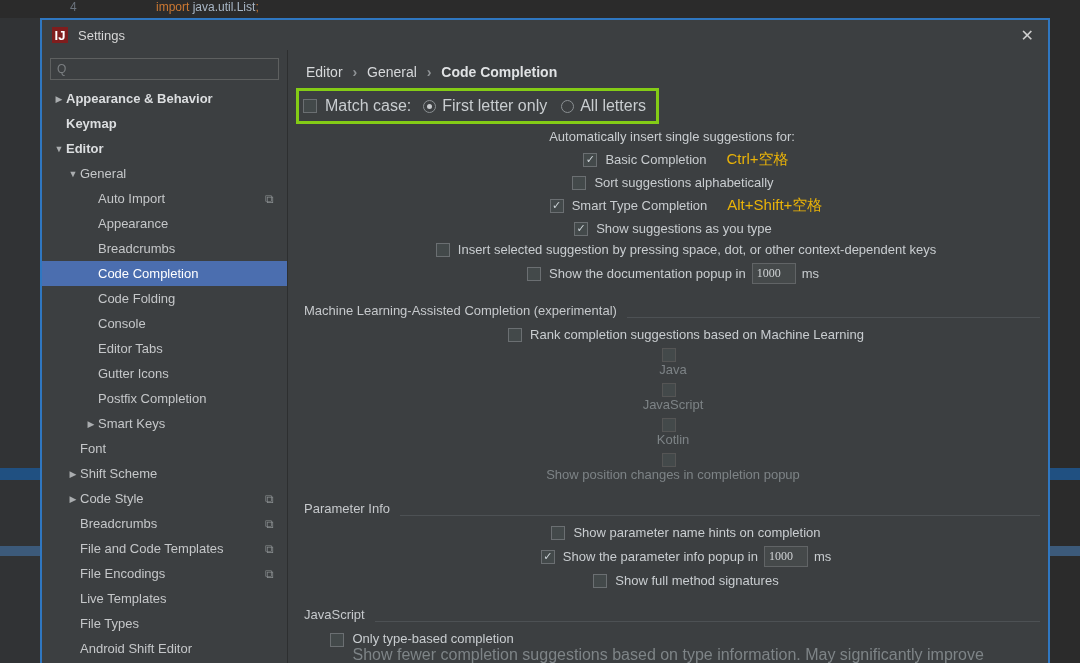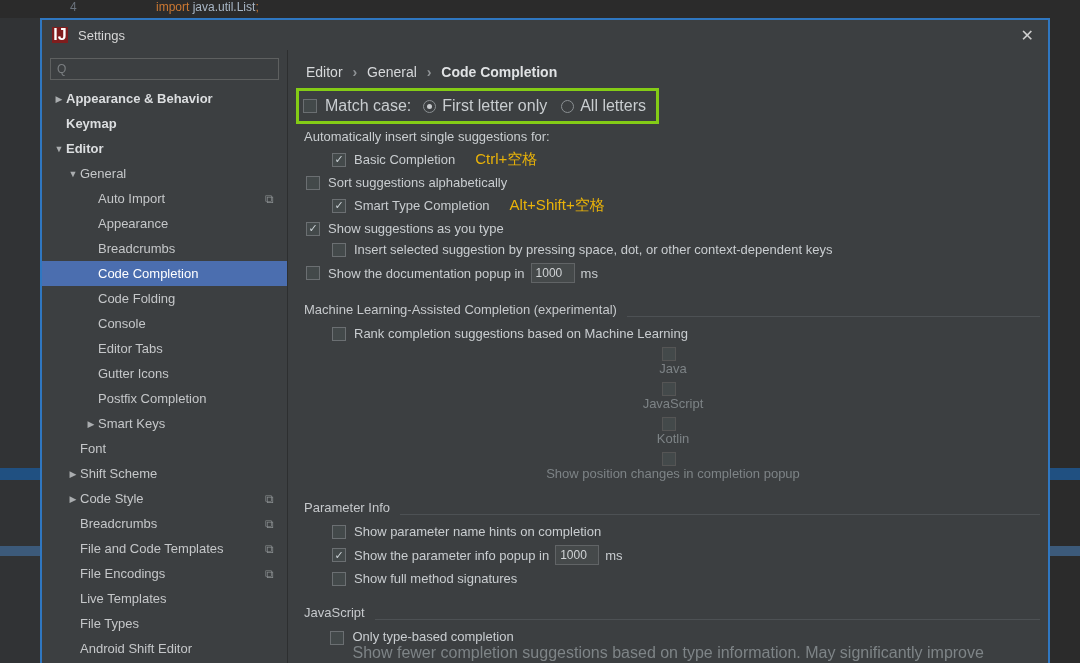--- a/index.html
+++ b/index.html
@@ -17,21 +17,21 @@
 .dialog {
   position: absolute;
   left: 40px; top: 18px; right: 30px; bottom: 0;
   background: #3c3f41;
   border: 2px solid #2f77c1;
   border-bottom: none;
   color: #bbbbbb;
   display: flex; flex-direction: column;
 }
 .title-bar { height: 30px; display: flex; align-items: center; padding: 0 10px; color: #d6d6d6; font-size: 13px; }
-.title-bar .ij-icon { width: 16px; height: 16px; background: #7f1d1d; margin-right: 10px; display: inline-flex; align-items: center; justify-content: center; color: #fff; font-weight: bold; font-size: 16px; }
+.title-bar .ij-icon { width: 16px; height: 16px; background: #7f1d1d; margin-right: 10px; display: inline-flex; align-items: center; justify-content: center; color: #fff; font-weight: bold; font-size: 13px; }
 .title-bar .spacer { flex: 1; }
 .title-bar .close { color: #cfcfcf; font-size: 16px; padding: 2px 4px; cursor: pointer; }
 
 .body { flex: 1; display: flex; min-height: 0; }
 
 .sidebar { width: 246px; display: flex; flex-direction: column; border-right: 1px solid #2d2f30; }
 .search-wrap { padding: 8px 8px 6px 8px; }
 .search-box { display: flex; align-items: center; border: 1px solid #5e6060; background: #45494a00; padding: 3px 6px; }
 .search-box .sicon { color: #7a7e80; font-size: 12px; margin-right: 4px; }
 .search-box input { flex: 1; background: none; border: none; color: #ccc; font-size: 12px; outline: none; }
@@ -50,35 +50,35 @@
 
 .content { flex: 1; display: flex; flex-direction: column; min-width: 0; }
 .breadcrumb { padding: 14px 18px 8px 18px; color: #d6d8da; font-size: 14px; }
 .breadcrumb .sep { color: #8f9396; margin: 0 6px; font-weight: bold; }
 .breadcrumb .leaf { font-weight: 600; color: #e0e2e4; }
 
 .scroll { flex: 1; overflow: hidden; padding: 0 8px 0 8px; }
 
 .highlight-box { border: 3px solid #84cc16; padding: 6px 10px 6px 4px; margin: 0 0 2px 0; display: inline-flex; align-items: center; }
 
-.row { display: flex; align-items: center; padding: 3px 0 3px 10px; font-size: 13px; color: #c9cdd0; }
+.row { display: flex; align-items: center; padding: 3px 0 3px 10px; font-size: 13px; color: #c9cdd0; justify-content: center; }
 .row.dim { color: #7d8386; flex-direction: column; }
 .row .sub-ind-1 { width: 26px; }
 .row .sub-ind-2 { width: 52px; }
 
 .cbox { width: 14px; height: 14px; border: 1px solid #6b6f72; background: #43494a; display: inline-flex; align-items: center; justify-content: center; margin-right: 8px; flex-shrink: 0; }
 .cbox.checked::after { content: "✓"; color: #cdd4d8; font-size: 11px; line-height: 1; }
 .cbox.dim { border-color: #555; }
 
 .radio { width: 13px; height: 13px; border: 1px solid #8b9093; border-radius: 50%; display: inline-flex; align-items: center; justify-content: center; margin-right: 6px; flex-shrink: 0; }
 .radio.sel::after { content: ""; width: 5px; height: 5px; border-radius: 50%; background: #c8cbce; }
 
 .shortcut { color: #eab308; margin-left: 20px; font-size: 15px; }
 
-.num-input { width: 44px; background: #45494a; border: 1px solid #616466; color: #d0d3d5; font-size: 12px; padding: 2px 4px; margin: 0 6px; text-align: left; }
+.num-input { width: 44px; background: #45494a; border: 1px solid #616466; color: #d0d3d5; font-size: 12px; padding: 2px 4px; margin: 0 6px; text-align: left; font-family: Liberation Serif, serif; }
 
 .section-head { display: flex; align-items: flex-end; margin: 16px 0 6px 8px; font-size: 13px; color: #c6c9cc; }
 .section-head .line { flex: 1; height: 1px; background: #4d5154; margin-left: 10px; }
 
 .desc { color: #7e8487; font-size: 16px; margin-left: 10px; }
 </style>
 </head>
 <body>
 
 <div class="bg-gutter"></div>

